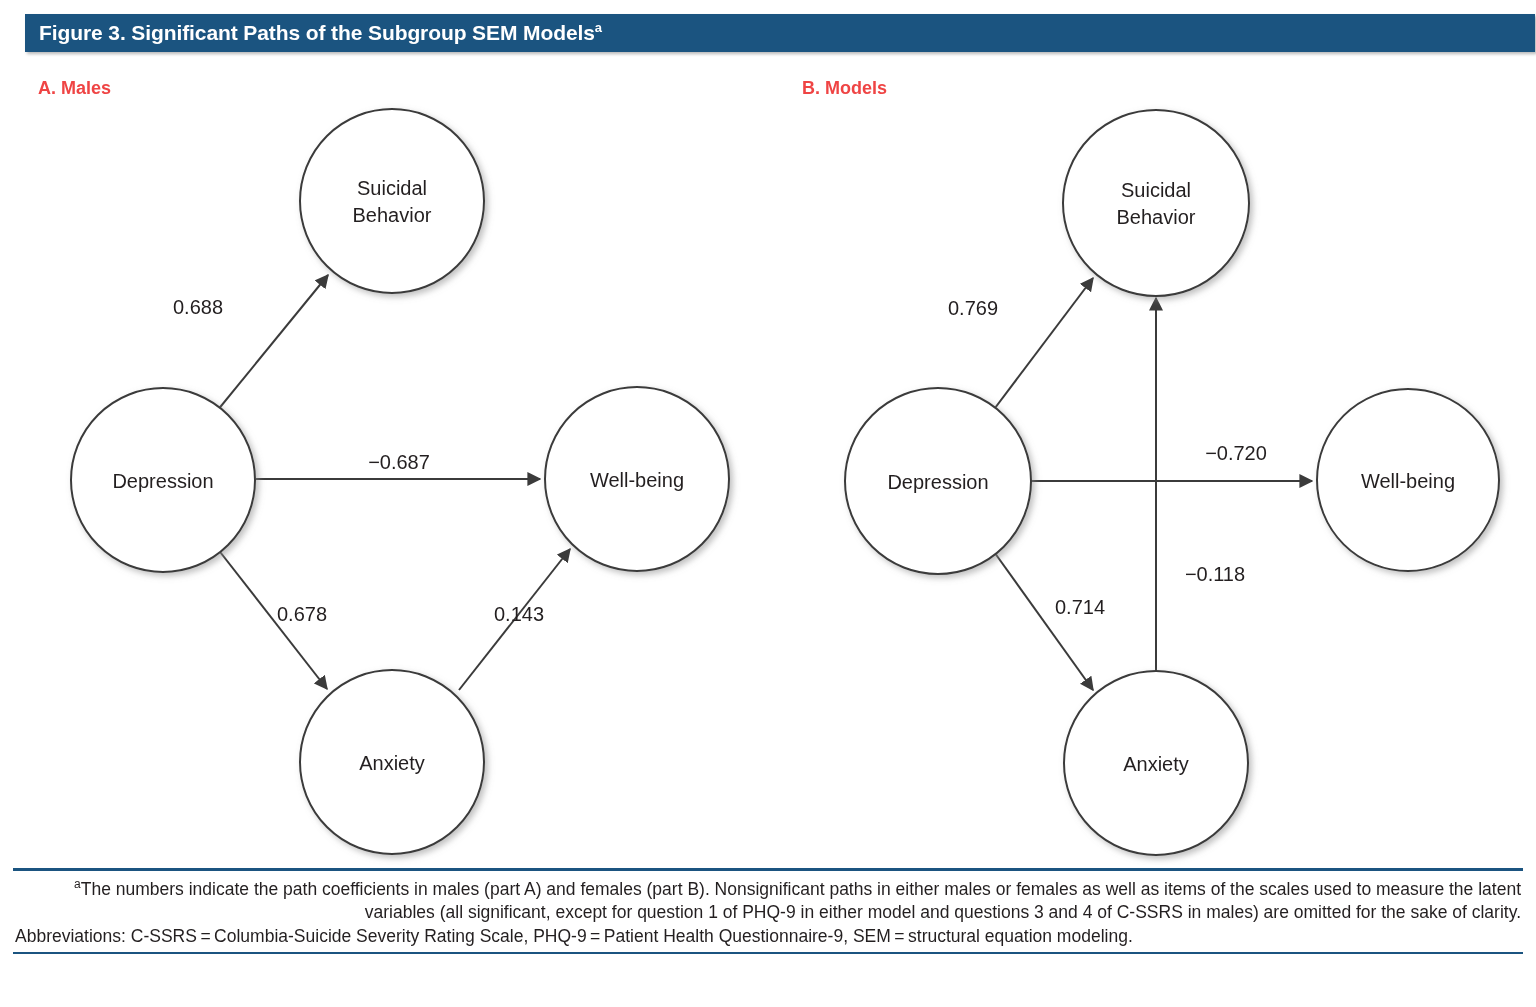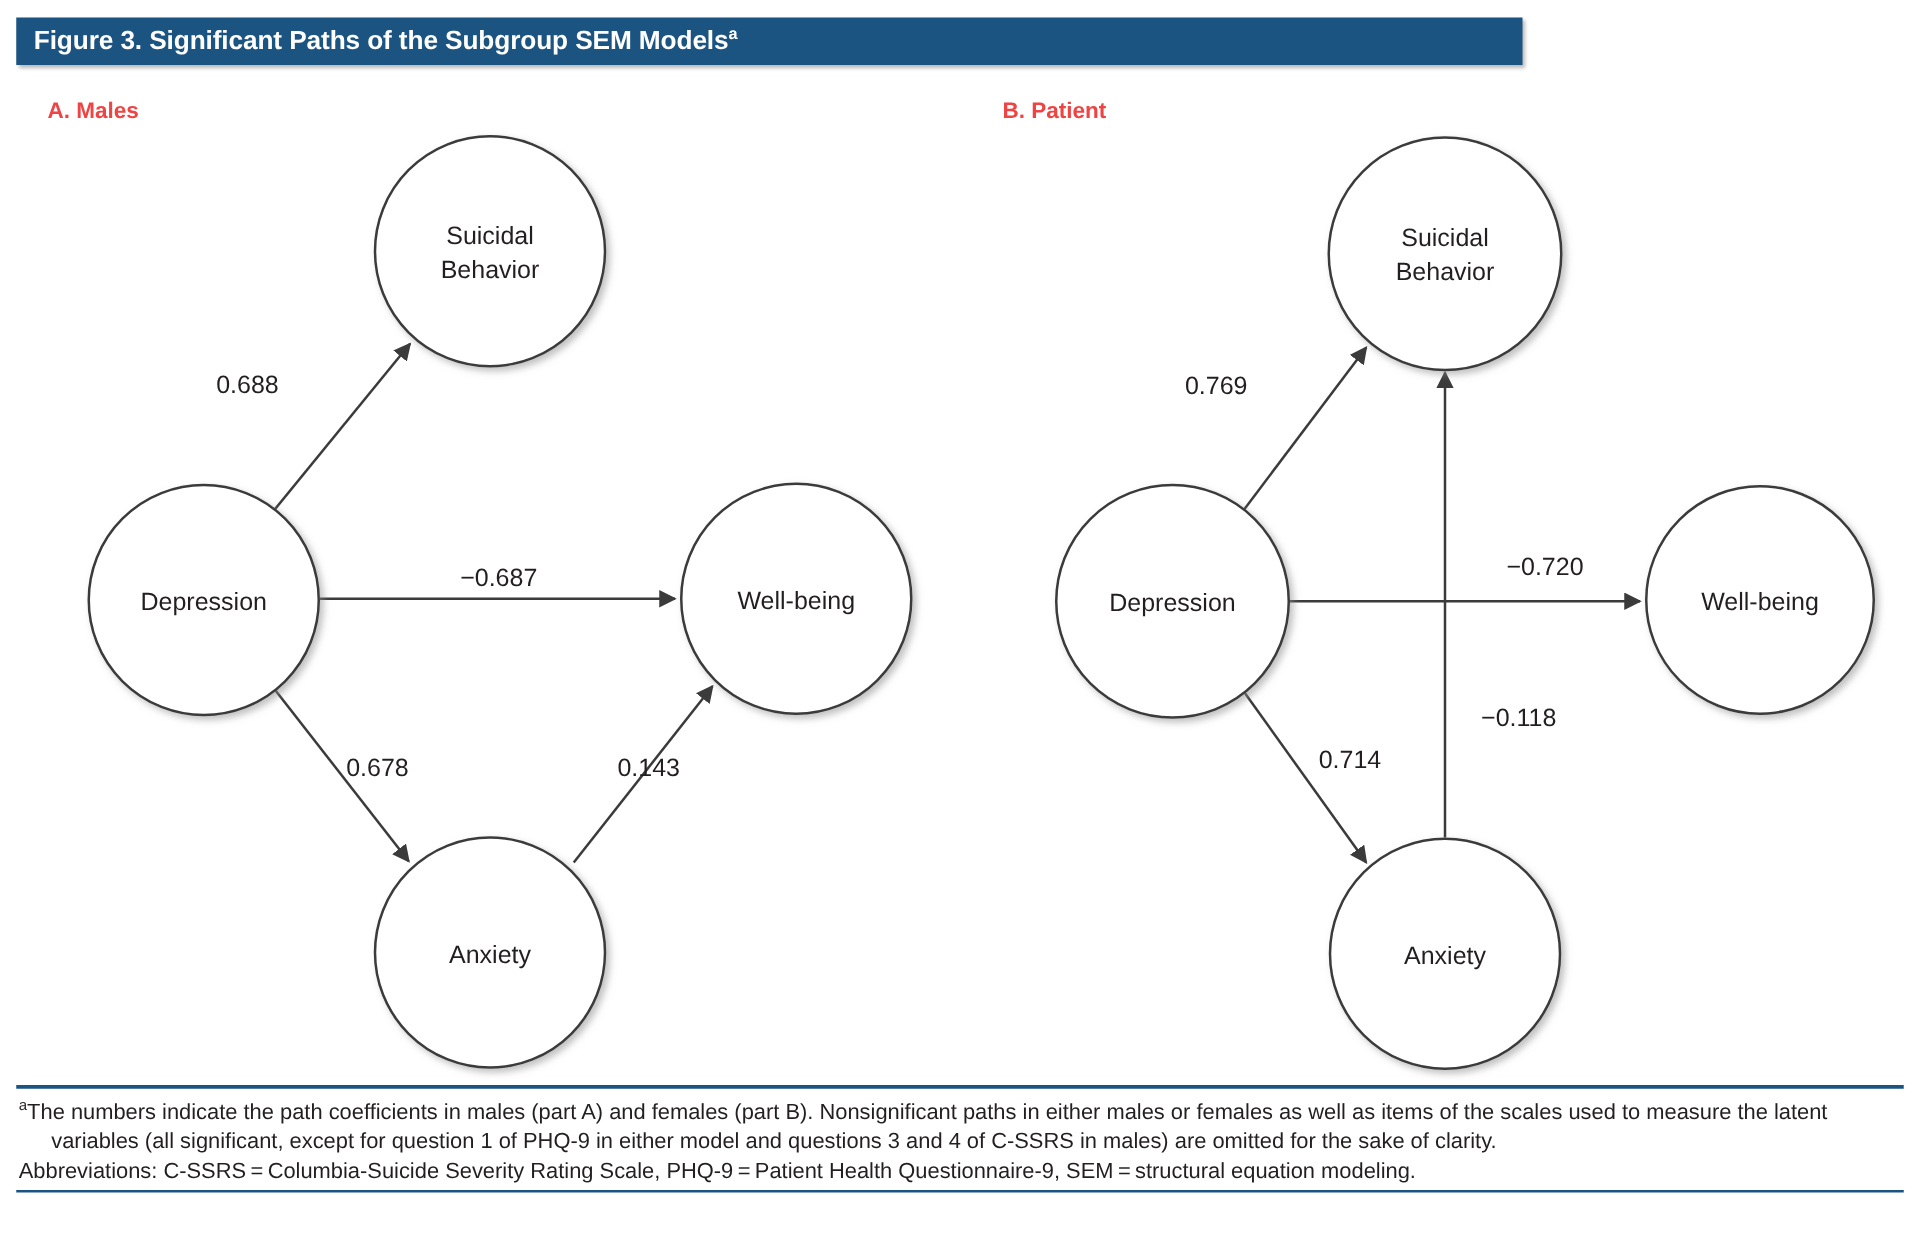--- a/index.html
+++ b/index.html
@@ -18,23 +18,23 @@
   #figure-root {
     position: absolute;
     left: 0; top: 0;
     width: 1536px;
     height: 1007px;
     background: #ffffff;
   }
   
   #title-bar {
     position: absolute;
-    left: 13px;
+    left: 25px;
     top: 14px;
-    width: 1205px;
+    width: 1510px;
     height: 38px;
     background: #1b5480;
     box-sizing: border-box;
     display: flex;
     align-items: center;
     box-shadow: 2px 2px 3px rgba(0,0,0,0.28);
   }
   #title-text {
     color: #ffffff;
     font-size: 21px;
@@ -109,20 +109,21 @@
   }
   #footnote-body {
     padding: 7px 2px 5px 2px;
     font-size: 17.5px;
     line-height: 1.30;
     color: #231f20;
   }
   #footnote-note {
     text-indent: 0;
     padding-left: 26px;
+    text-align: right;
   }
   #footnote-note .fn-marker {
     margin-left: -26px;
   }
   #footnote-note sup {
     font-size: 12px;
     vertical-align: super;
     line-height: 0;
   }
   #footnote-abbrev {
@@ -132,21 +133,21 @@
 </head>
 <body>
 
 <div id="figure-root">
 
   <div id="title-bar">
     <span id="title-text"><span>Figure 3. Significant Paths of the Subgroup SEM Models</span><sup>a</sup></span>
   </div>
 
   <div class="panel-label" id="panel-label-a">A. Males</div>
-  <div class="panel-label" id="panel-label-b">B. Patient</div>
+  <div class="panel-label" id="panel-label-b">B. Models</div>
 
   <svg id="diagram-svg" viewBox="0 0 1536 765" preserveAspectRatio="none">
     <defs>
       <marker id="arrow" viewBox="0 0 10 10" refX="9" refY="5" markerWidth="7" markerHeight="7" orient="auto-start-reverse">
         <path d="M 0 0 L 10 5 L 0 10 z" fill="#3b3b3b"></path>
       </marker>
       <filter id="softshadow" x="-30%" y="-30%" width="180%" height="180%">
         <feDropShadow dx="3" dy="3" stdDeviation="3" flood-color="#8d8d8d" flood-opacity="0.55"></feDropShadow>
       </filter>
     </defs>

